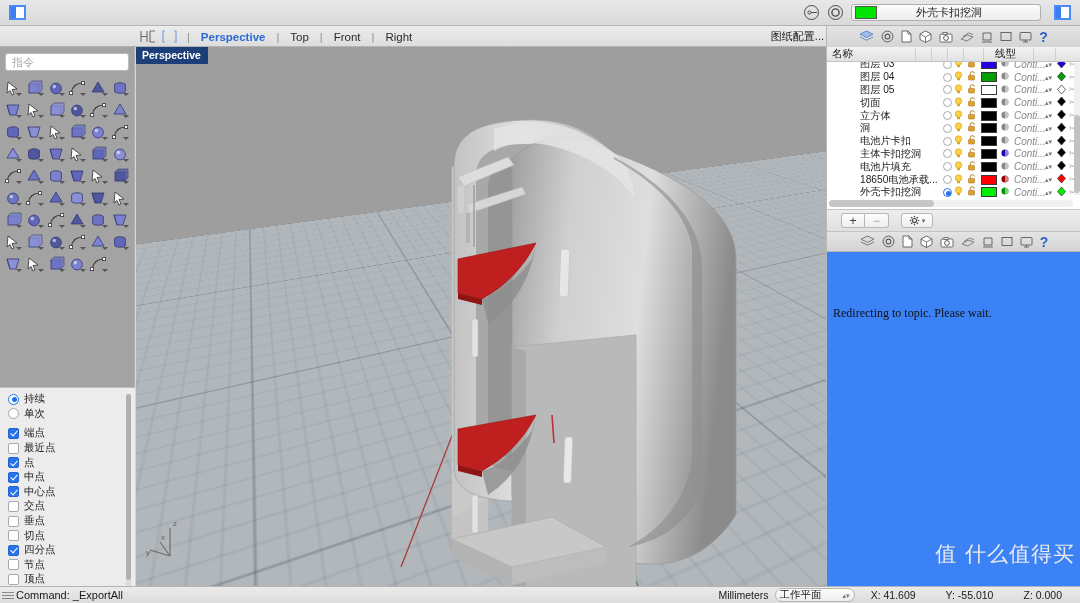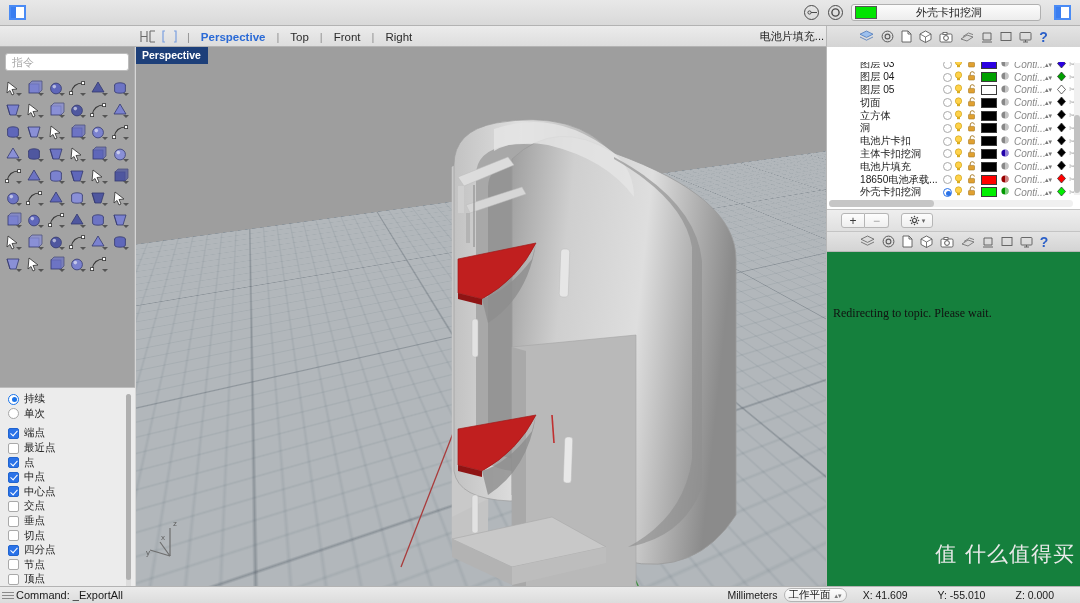--- a/index.html
+++ b/index.html
@@ -228,21 +228,21 @@
     border: 1px solid #b6b6b6; border-radius: 3px; display: flex; align-items: center;
     justify-content: center; gap: 2px; font-size: 9px;
   }
 
   .panel-icons2 {
     position: absolute; left: 0; top: 185px; width: 254px; height: 20px;
     background: linear-gradient(#e4e4e4,#d4d4d4); border-bottom: 1px solid #b8b8b8;
     display: flex; align-items: center; justify-content: center; gap: 7px;
   }
   .help-area {
-    position: absolute; left: 0; top: 205px; width: 254px; height: 334px; background: #15803d;
+    position: absolute; left: 0; top: 205px; width: 254px; height: 334px; background: #3b82f6;
   }
   .help-msg {
     padding: 54px 0 0 6px; font-family: "Liberation Serif", "DejaVu Serif", serif;
     font-size: 12px; color: #111;
   }
   .watermark {
     position: absolute; right: 6px; bottom: 18px;
     font-size: 21px; color: #eaeaea; letter-spacing: 1px; white-space: nowrap;
     font-family: "DejaVu Sans", sans-serif;
   }
@@ -252,27 +252,27 @@
     position: absolute; left: 0; top: 586px; width: 1080px; height: 17px;
     background: linear-gradient(#ebebeb,#dcdcdc); border-top: 1px solid #b3b3b3;
     display: flex; align-items: center; font-size: 11px;
   }
   .grip { width: 12px; margin-left: 2px; }
   .grip i { display: block; height: 1px; background: #8a8a8a; margin: 2px 0; }
   .cmdtext { margin-left: 2px; }
   .status-right { margin-left: auto; display: flex; align-items: center; gap: 0; padding-right: 10px; }
   .status-right .unit { font-size: 10.5px; margin-right: 6px; }
   .cplane-sel {
-    display: flex; align-items: center; gap: 4px; height: 14px; padding: 0 4px;
+    display: flex; align-items: center; gap: 21px; height: 14px; padding: 0 4px;
     background: linear-gradient(#fdfdfd,#ededed); border: 1px solid #b4b4b4;
     border-radius: 7px; font-size: 10.5px; margin-right: 16px;
   }
   .cplane-sel .chev { font-size: 7px; color: #777; line-height: 1; }
   .coord { font-size: 10.5px; margin-right: 30px; white-space: nowrap; }
-  .coord:last-child { margin-right: 16px; }
+  .coord:last-child { margin-right: 8px; }
 </style>
 </head>
 <body>
 
 <div id="app">
 
   <div class="menubar">
     <div class="win-btn">
         <i></i>
       </div>
@@ -309,21 +309,21 @@
       <span class="vp-sep">|</span>
       <span class="vp-tab active">Perspective</span>
       <span class="vp-sep">|</span>
       <span class="vp-tab">Top</span>
       <span class="vp-sep">|</span>
       <span class="vp-tab">Front</span>
       <span class="vp-sep">|</span>
       <span class="vp-tab">Right</span>
     </div>
     <div class="sheetcfg">
-      <div class="lbl">电池片填充...</div>
+      <div class="lbl">图纸配置...</div>
       <div class="panel-icons">
         <svg width="15" height="13" viewBox="0 0 15 13">
           <path d="M7.5 1 L14 4.2 L7.5 7.4 L1 4.2 Z" fill="#9cc0ee" stroke="#5b82bd" stroke-width="0.9"></path>
           <path d="M1 7 L7.5 10.2 L14 7" fill="none" stroke="#5b82bd" stroke-width="0.9"></path>
         </svg>
         <svg width="13" height="13" viewBox="0 0 13 13">
           <circle cx="6.5" cy="6.5" r="5.4" fill="none" stroke="#5a5a5a" stroke-width="1"></circle>
           <circle cx="6.5" cy="6.5" r="2.4" fill="none" stroke="#5a5a5a" stroke-width="1.1"></circle>
         </svg>
         <svg width="11" height="13" viewBox="0 0 11 13">
@@ -885,20 +885,31 @@
       <text x="2" y="41" font-size="8" fill="#5e5e5e">y</text>
       <text x="17" y="26" font-size="8" fill="#5e5e5e">x</text>
     </svg>
 
     <div class="vp-label">Perspective</div>
   </div>
 
   <div class="rightcol">
 
     <div class="layer-table">
+      <div class="lt-head">
+        <span class="c-name">名称</span>
+        <span class="vdiv" style="left:88px"></span>
+        <span class="vdiv" style="left:104px"></span>
+        <span class="vdiv" style="left:120px"></span>
+        <span class="vdiv" style="left:136px"></span>
+        <span class="vdiv" style="left:156px"></span>
+        <span class="c-lt">线型</span>
+        <span class="vdiv" style="left:206px"></span>
+        <span class="vdiv" style="left:228px"></span>
+      </div>
       <div class="lt-body" id="layerrows">
           <div class="lrow" style="margin-top: -4px;">
             <span class="nm">图层 03</span>
             <span class="cur "></span>
             <span class="bulb"><svg width="9" height="10" viewBox="0 0 9 10">
                 <circle cx="4.5" cy="4" r="3.2" fill="#ffd24a" stroke="#c79b10" stroke-width="0.6"></circle>
                 <rect x="3" y="7" width="3" height="2.2" fill="#d8ab20"></rect>
               </svg></span>
             <span class="lock"><svg width="10" height="10" viewBox="0 0 10 10">
                 <rect x="1.5" y="4.4" width="6" height="4.6" rx="0.7" fill="#e0a030" stroke="#a5751c" stroke-width="0.6"></rect>

